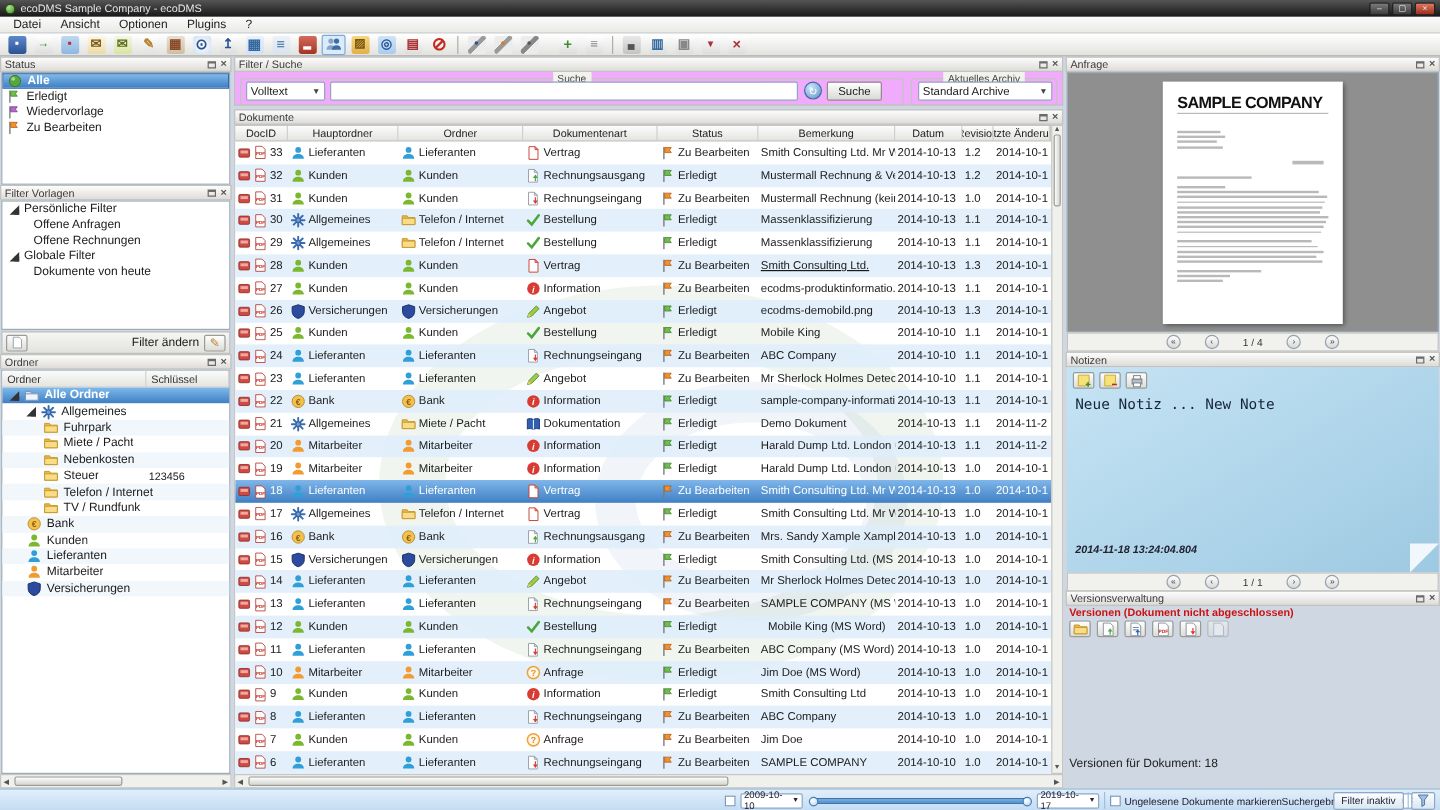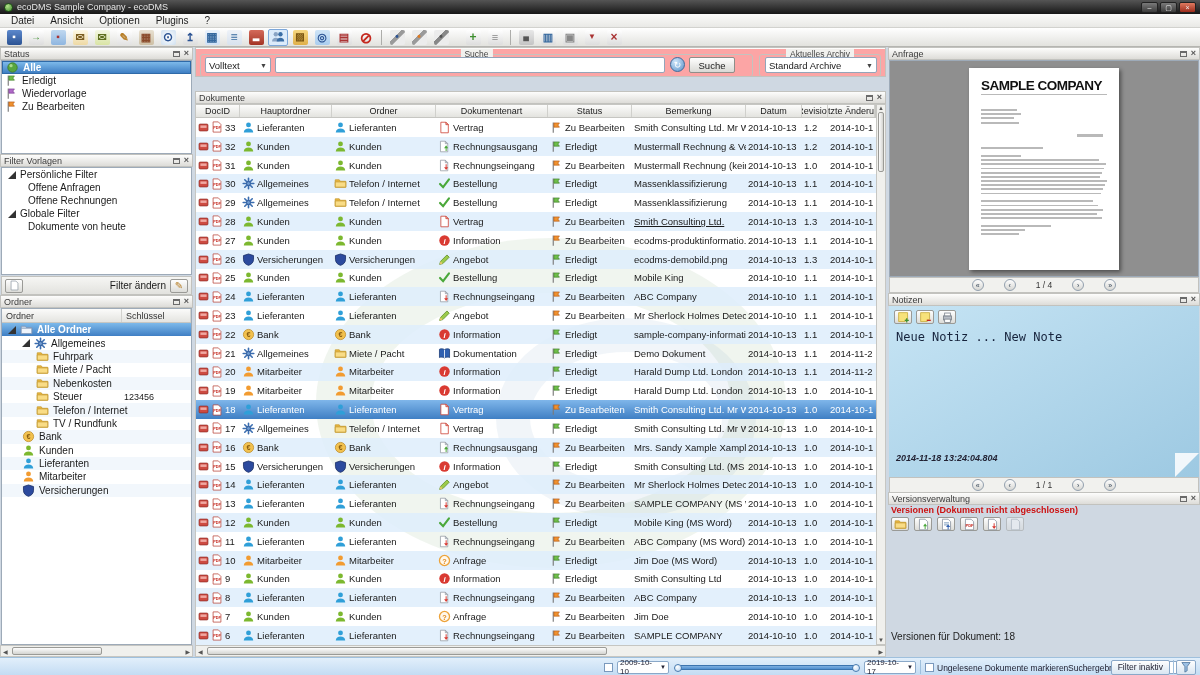--- a/index.html
+++ b/index.html
@@ -47,21 +47,21 @@
   
   #folderWrap{position:absolute;left:1px;right:1px;top:202px;bottom:12px}
   .fhead{height:14px;display:flex;background:linear-gradient(#fbfbfa,#e4e4e0);border-bottom:1px solid #c6c6c2;font-size:9px;color:#333}
   .fhead div{display:flex;align-items:center;padding-left:4px;border-right:1px solid #d2d2ce}
   .trow{height:13.4px;display:flex;align-items:center;font-size:10px;position:relative}
   .trow .lbl{display:flex;align-items:center;gap:4px;white-space:nowrap;overflow:hidden}
   .trow.sel{background:linear-gradient(#7db9ea,#3f7fc4);color:#fff;font-weight:bold}
   .trow .key{position:absolute;left:122px;font-size:9px}
 
   
-  #searchBody{position:absolute;left:0;right:0;top:2px;height:28px;background:#fca5a5;border:1px solid #c2c2be;border-top:none}
+  #searchBody{position:absolute;left:0;right:0;top:13px;height:28px;background:#f0abfc;border:1px solid #c2c2be;border-top:none}
   .gbx{position:absolute;border:1px solid #c3c3bf;border-radius:3px}
   .gleg{position:absolute;top:-6px;left:50%;transform:translateX(-50%);background:#f1f1ee;padding:0 4px;font-size:8.5px;color:#444;white-space:nowrap}
   .dsel{background:#fff;border:1px solid #93a5ba;border-radius:2px;display:flex;align-items:center;font-size:9.5px;padding:0 3px;gap:4px;height:16px}
   .dsel .car{margin-left:auto;font-size:7px;color:#444}
   .sinput{position:absolute;height:16px;border:1px solid #93a5ba;border-radius:2px;font-family:inherit;font-size:10px;padding:0 3px;background:#fff}
   .btn{background:linear-gradient(#fefefe,#d9d9d5);border:1px solid #8e8e8a;border-radius:2px;font-size:9.5px;display:flex;align-items:center;justify-content:center}
   .roundb{width:15px;height:15px;border-radius:50%;background:radial-gradient(circle at 35% 30%,#cfe6fa,#5b93c9);border:1px solid #3c6b9c;color:#fff;font-size:9px;display:flex;align-items:center;justify-content:center}
 
   
   #docsTitle{top:44px}
@@ -1941,21 +1941,21 @@
         </div>
         <div class="dc" style="width: 84px;">
           <span>
             <svg viewBox="0 0 16 16" width="13" height="13">
               <path d="M4 1.8v12.6" stroke="#7a7a7a" stroke-width="1.4"></path>
               <path d="M4.8 2.4h6.8l-1.9 2.6 1.9 2.6H4.8z" fill="#6fbf4a" stroke="#3f7f2a" stroke-width="0.8"></path>
             </svg>
           </span>
           <span>Erledigt</span>
         </div>
-        <div class="dc" style="width: 114px;">
+        <div class="dc" style="width: 114px; justify-content: center;">
           <span>Mobile King (MS Word)</span>
         </div>
         <div class="dc" style="width: 56px;">
           <span>2014-10-13</span>
         </div>
         <div class="dc" style="width: 26px;">
           <span>1.0</span>
         </div>
         <div class="dc" style="width: 45px; flex: 1 1 0%;">
           <span>2014-10-1</span>

